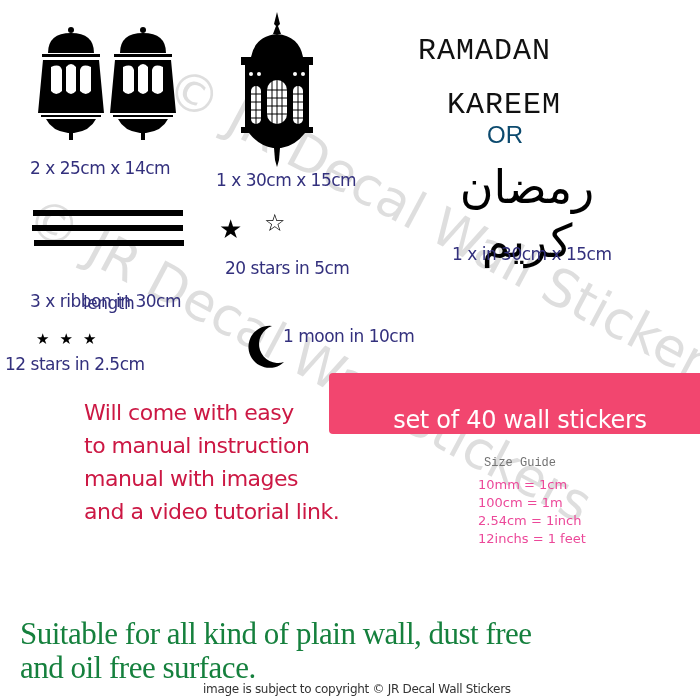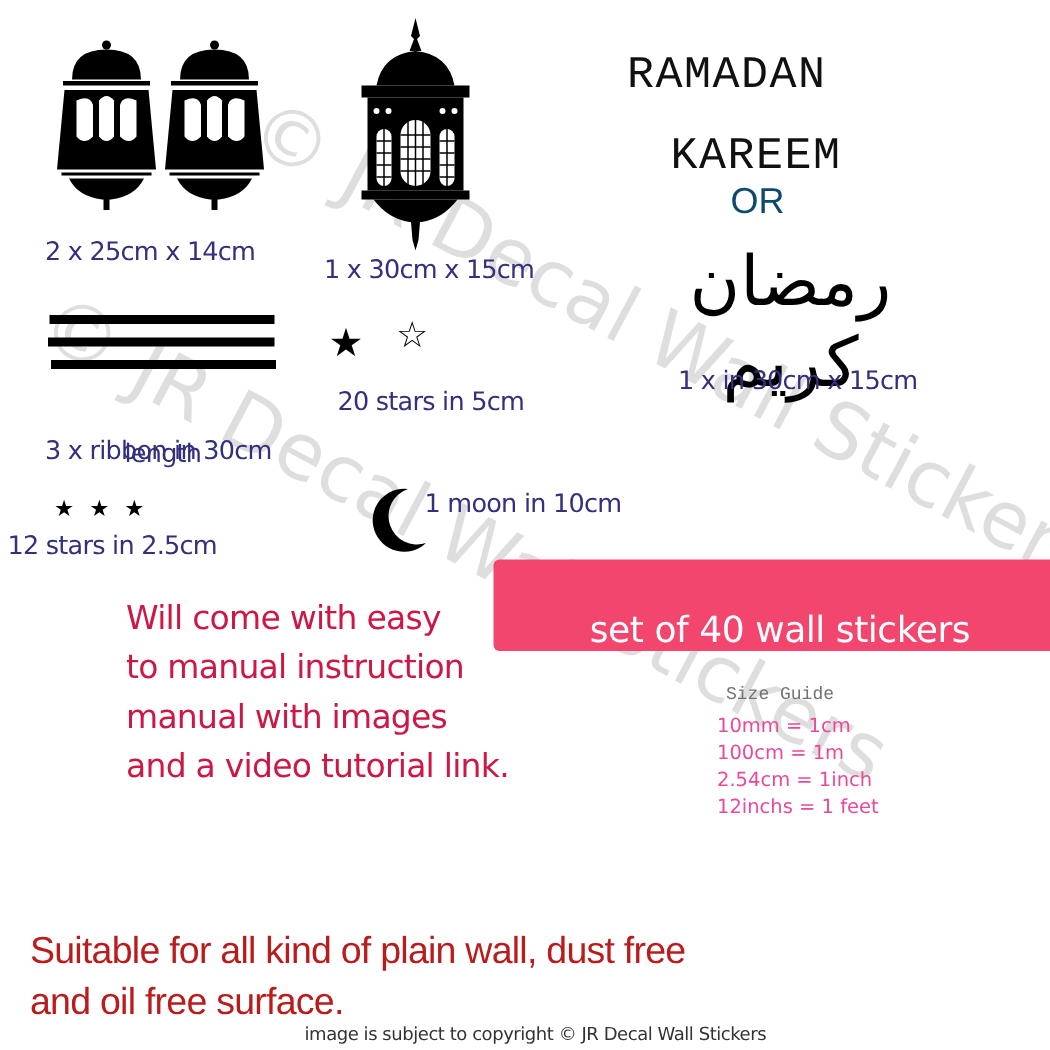--- a/index.html
+++ b/index.html
@@ -6,21 +6,21 @@
   body{width:700px;height:700px;position:relative;overflow:hidden;font-family:"DejaVu Sans",sans-serif;}
   .abs{position:absolute;}
   .lbl{font-family:"DejaVu Sans",sans-serif;font-size:17px;color:#33307d;letter-spacing:-0.5px;white-space:nowrap;}
   .wm{position:absolute;color:rgba(160,160,160,0.35);font-size:52px;white-space:nowrap;transform-origin:left top;font-family:"DejaVu Sans",sans-serif;pointer-events:none;}
   .ramadan{font-family:Liberation Mono, monospace;font-size:30px;color:#111;letter-spacing:1px;}
   .or{font-family:"Liberation Sans",sans-serif;font-size:24px;color:#0c4a6e;}
   .redtxt{font-family:"DejaVu Sans",sans-serif;font-size:22px;color:#cc1844;line-height:33px;letter-spacing:-0.5px;}
   .badge{background:#f2466f;color:#fff;border-radius:4px;font-family:"DejaVu Sans",sans-serif;font-size:24px;display:flex;align-items:center;justify-content:center;letter-spacing:-0.3px;}
   .sg-title{font-family:Liberation Mono, monospace;font-size:12px;color:#737373;}
   .sg-line{font-family:"DejaVu Sans",sans-serif;font-size:13px;color:#ec4899;line-height:18px;}
-  .bluetxt{font-family:Liberation Sans, sans-serif;font-size:25px;color:#b91c1c;line-height:34px;letter-spacing:-0.5px;}
+  .bluetxt{font-family:Liberation Serif, serif;font-size:31px;color:#15803d;line-height:34px;letter-spacing:-0.5px;}
   .copy{font-family:"DejaVu Sans",sans-serif;font-size:12px;color:#333;letter-spacing:-0.3px;}
   .bar{position:absolute;background:#000;height:6px;}
 </style>
 </head>
 <body>
 
 <div class="wm" style="left:185px;top:55px;transform:rotate(28deg);">© JR Decal Wall Stickers</div>
 <div class="wm" style="left:45px;top:185px;transform:rotate(28deg);">© JR Decal Wall Stickers</div>
 
 <div class="abs" style="left:38px;top:25px;width:140px;height:115px;">

